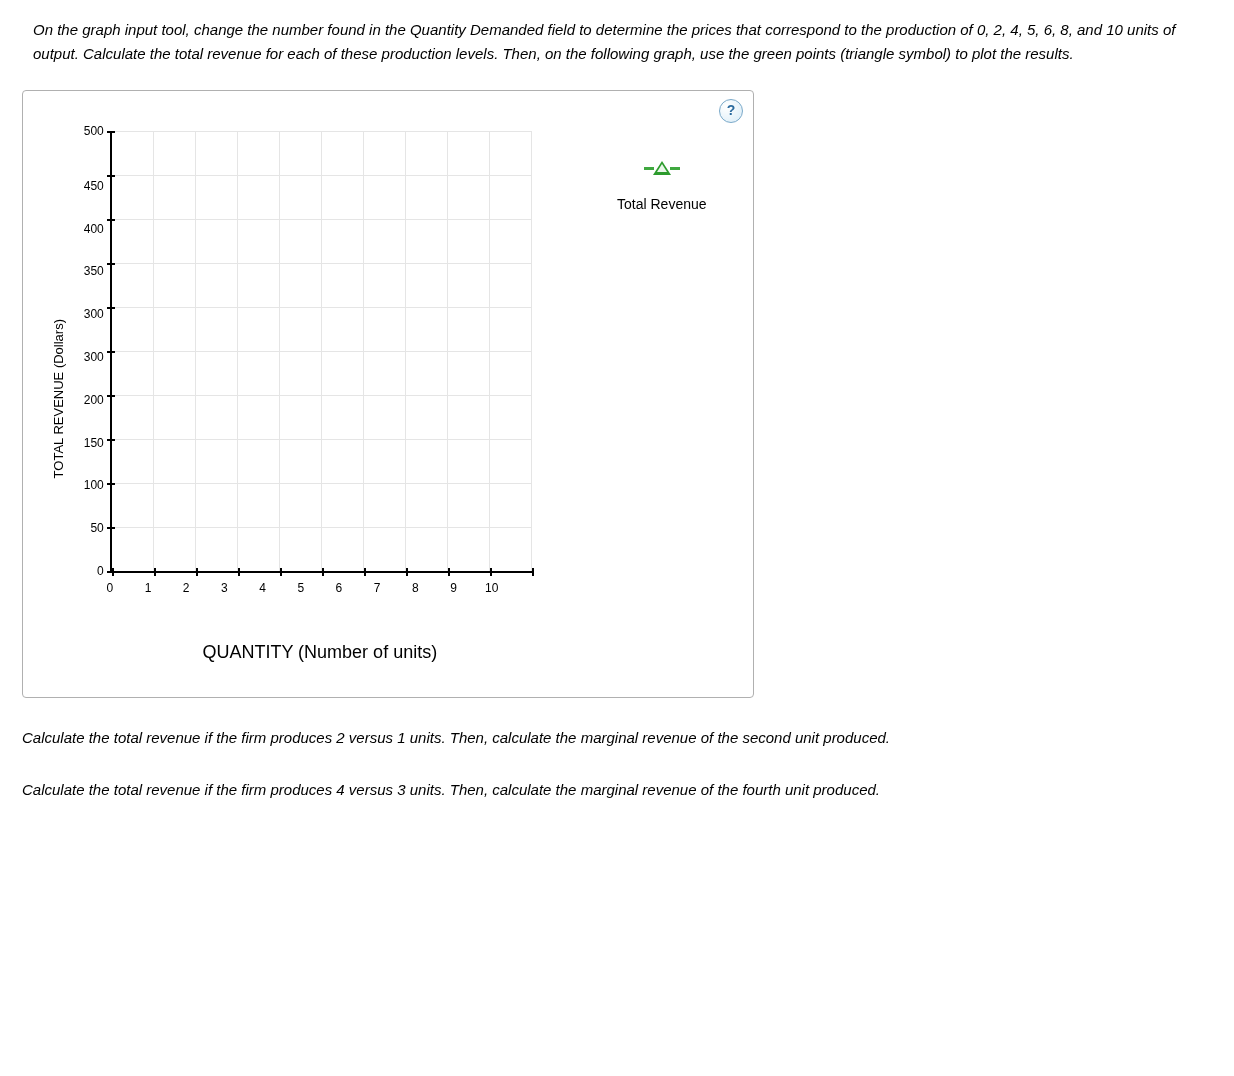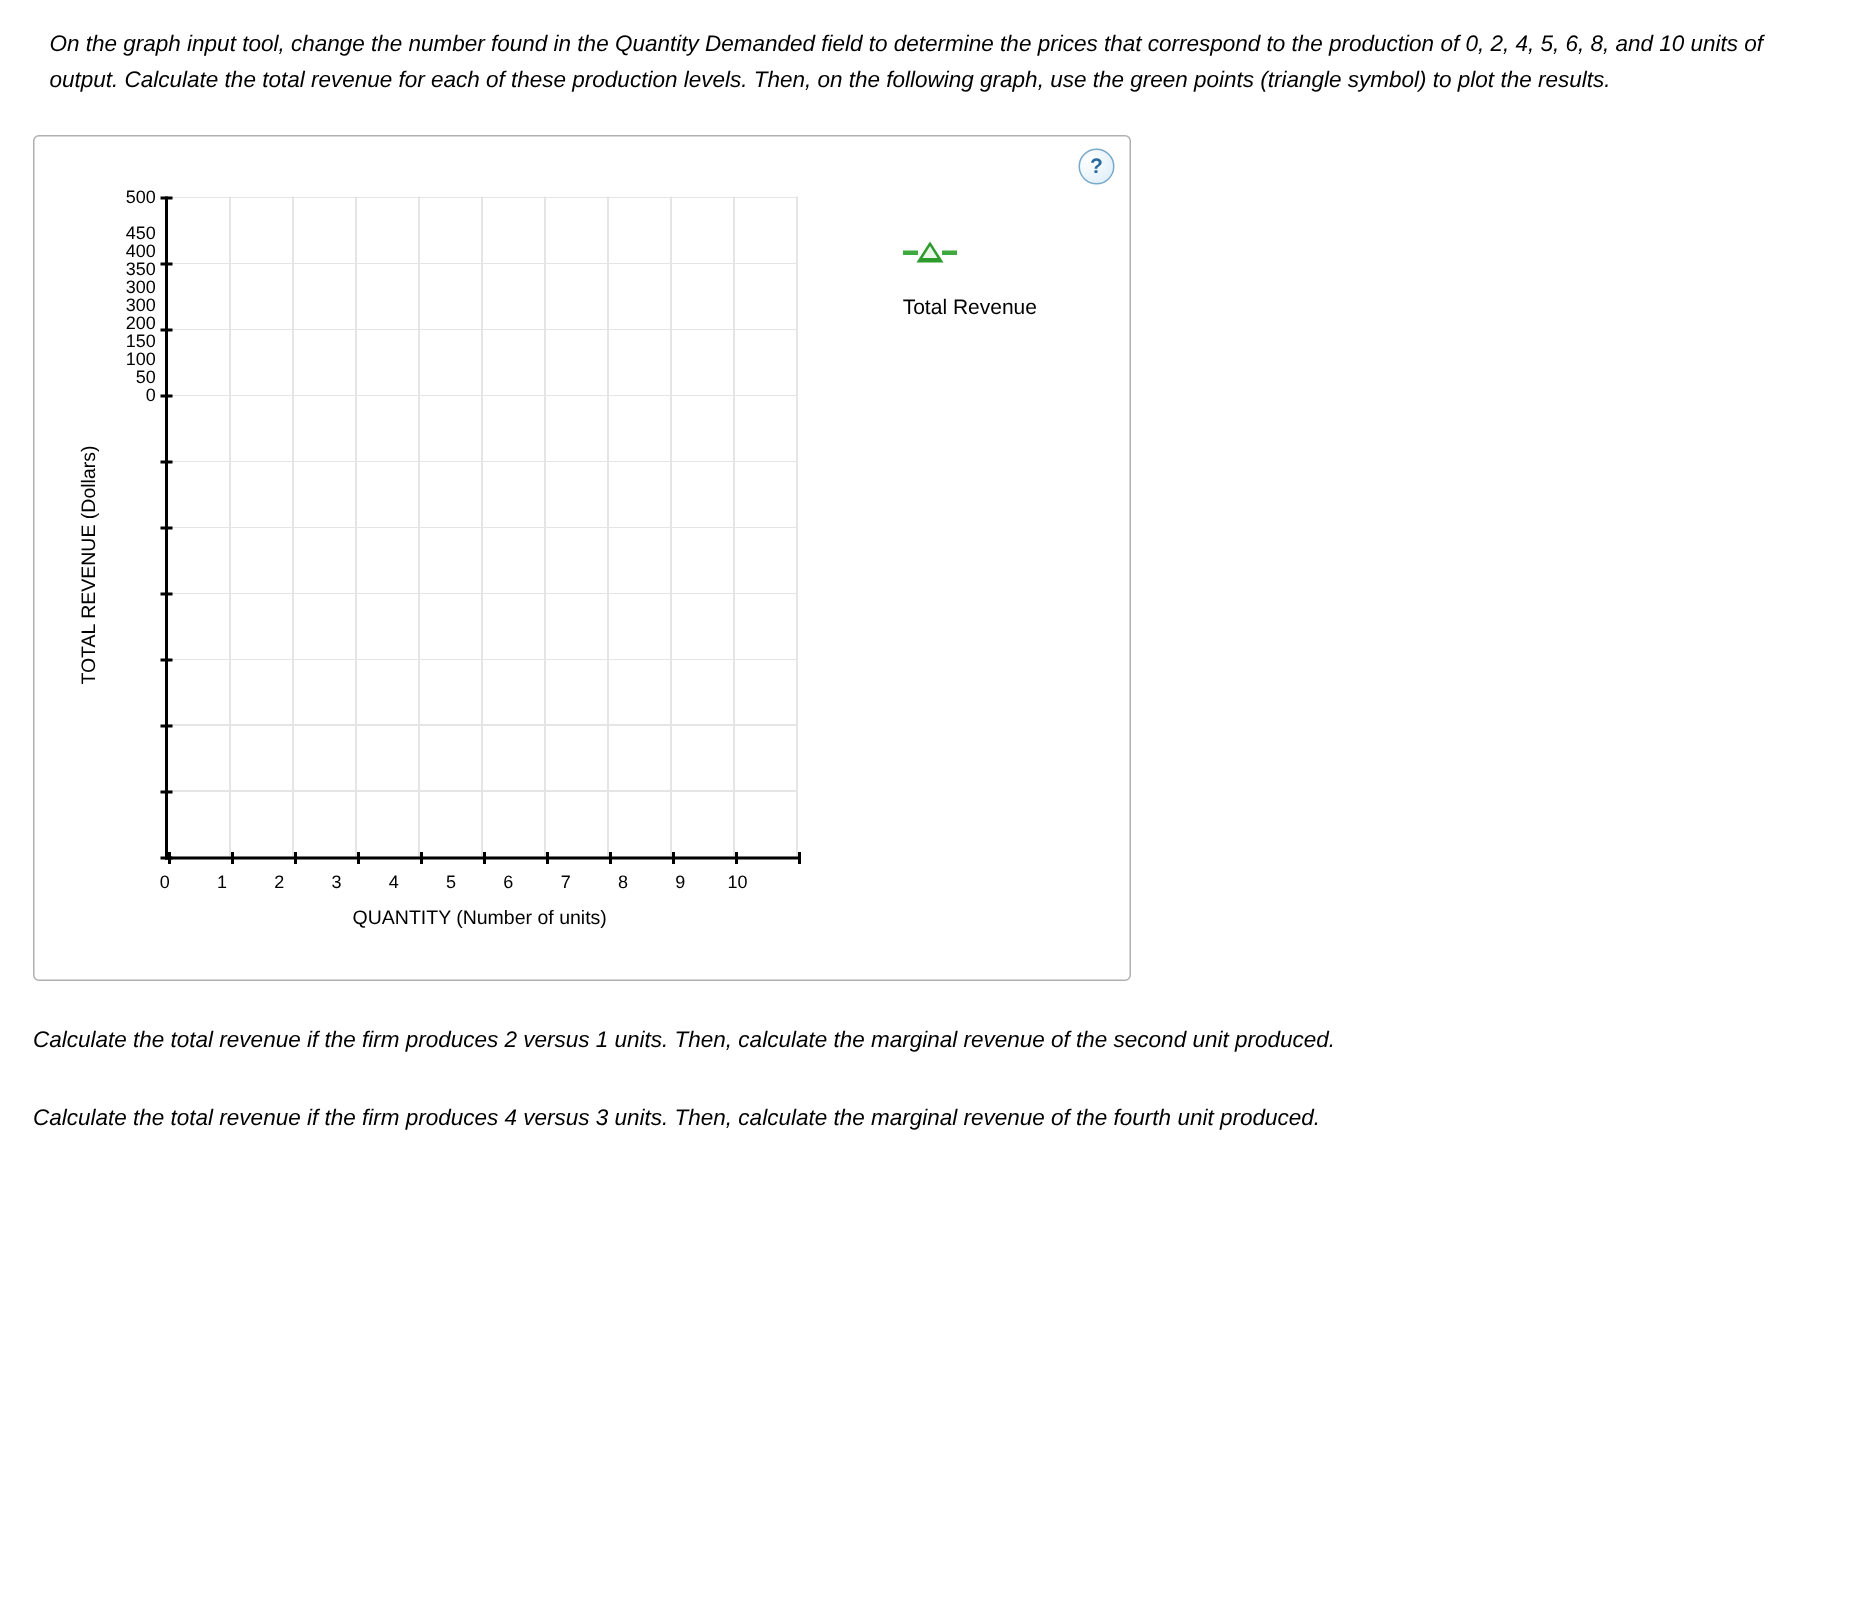--- a/index.html
+++ b/index.html
@@ -56,20 +56,21 @@
   .chart-col {
     display: flex;
     flex-direction: column;
   }
   .row-ticks {
     display: flex;
   }
   .y-ticks {
     display: flex;
     flex-direction: column;
+    justify-content: space-between;
     align-items: flex-end;
     height: 440px;
     font-size: 12px;
     padding-right: 6px;
     width: 34px;
   }
   .y-ticks span {
     line-height: 1;
     transform: translateY(50%);
   }
@@ -119,31 +120,32 @@
   }
   .x-ticks span {
     flex: 1;
     text-align: center;
     transform: translateX(-50%);
   }
   .x-axis-label {
     margin-left: 40px;
     width: 420px;
     text-align: center;
-    font-size: 13px;
+    font-size: 18px;
     padding-top: 4px;
+    margin-top: 36px;
   }
   .legend {
     padding-left: 70px;
     padding-top: 30px;
   }
   .legend-item {
     display: flex;
     flex-direction: column;
-    align-items: flex-start;
+    align-items: center;
     cursor: grab;
     width: 120px;
   }
   .tri-symbol {
     width: 36px;
     height: 14px;
     position: relative;
     display: flex;
     align-items: center;
     justify-content: center;

